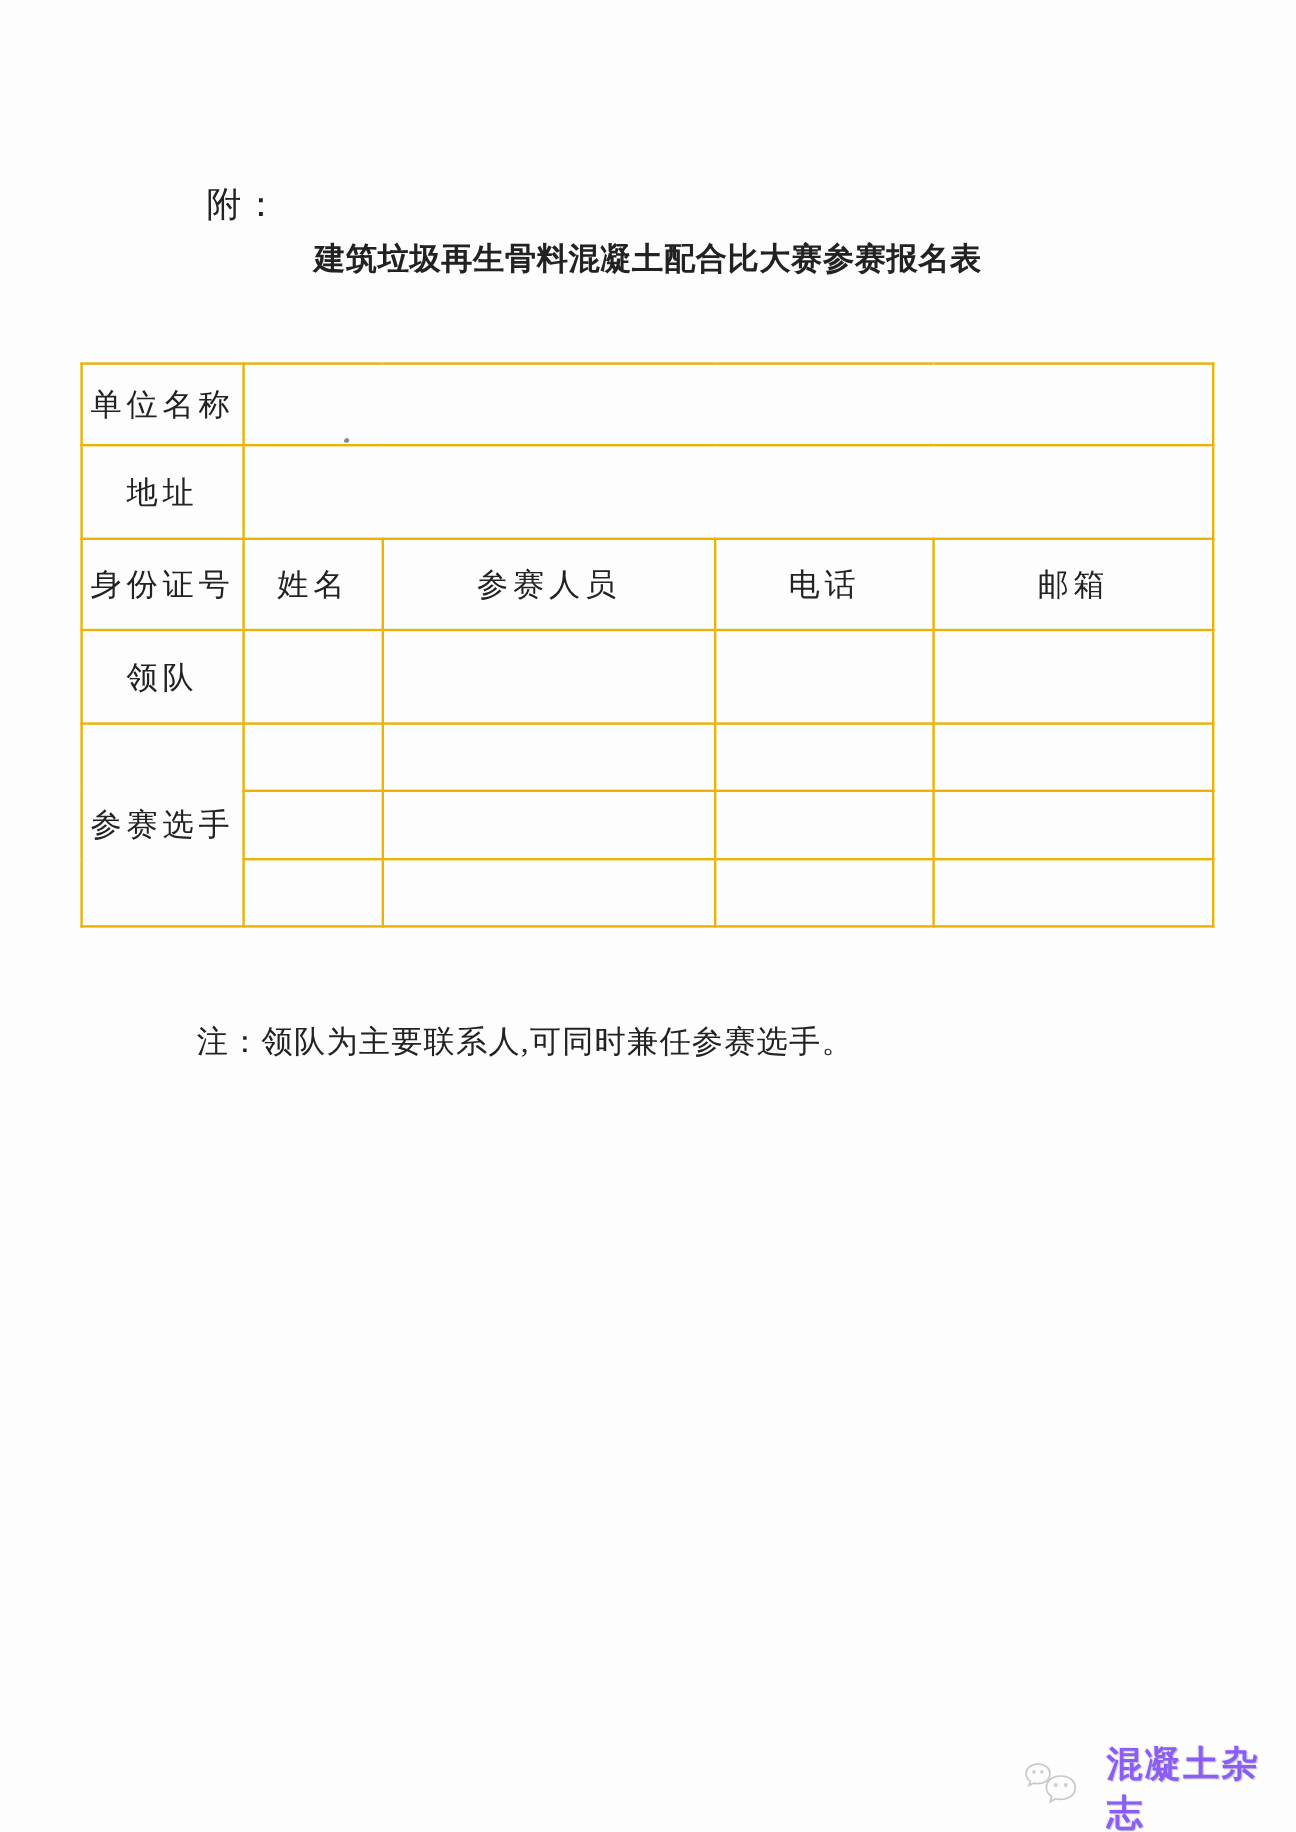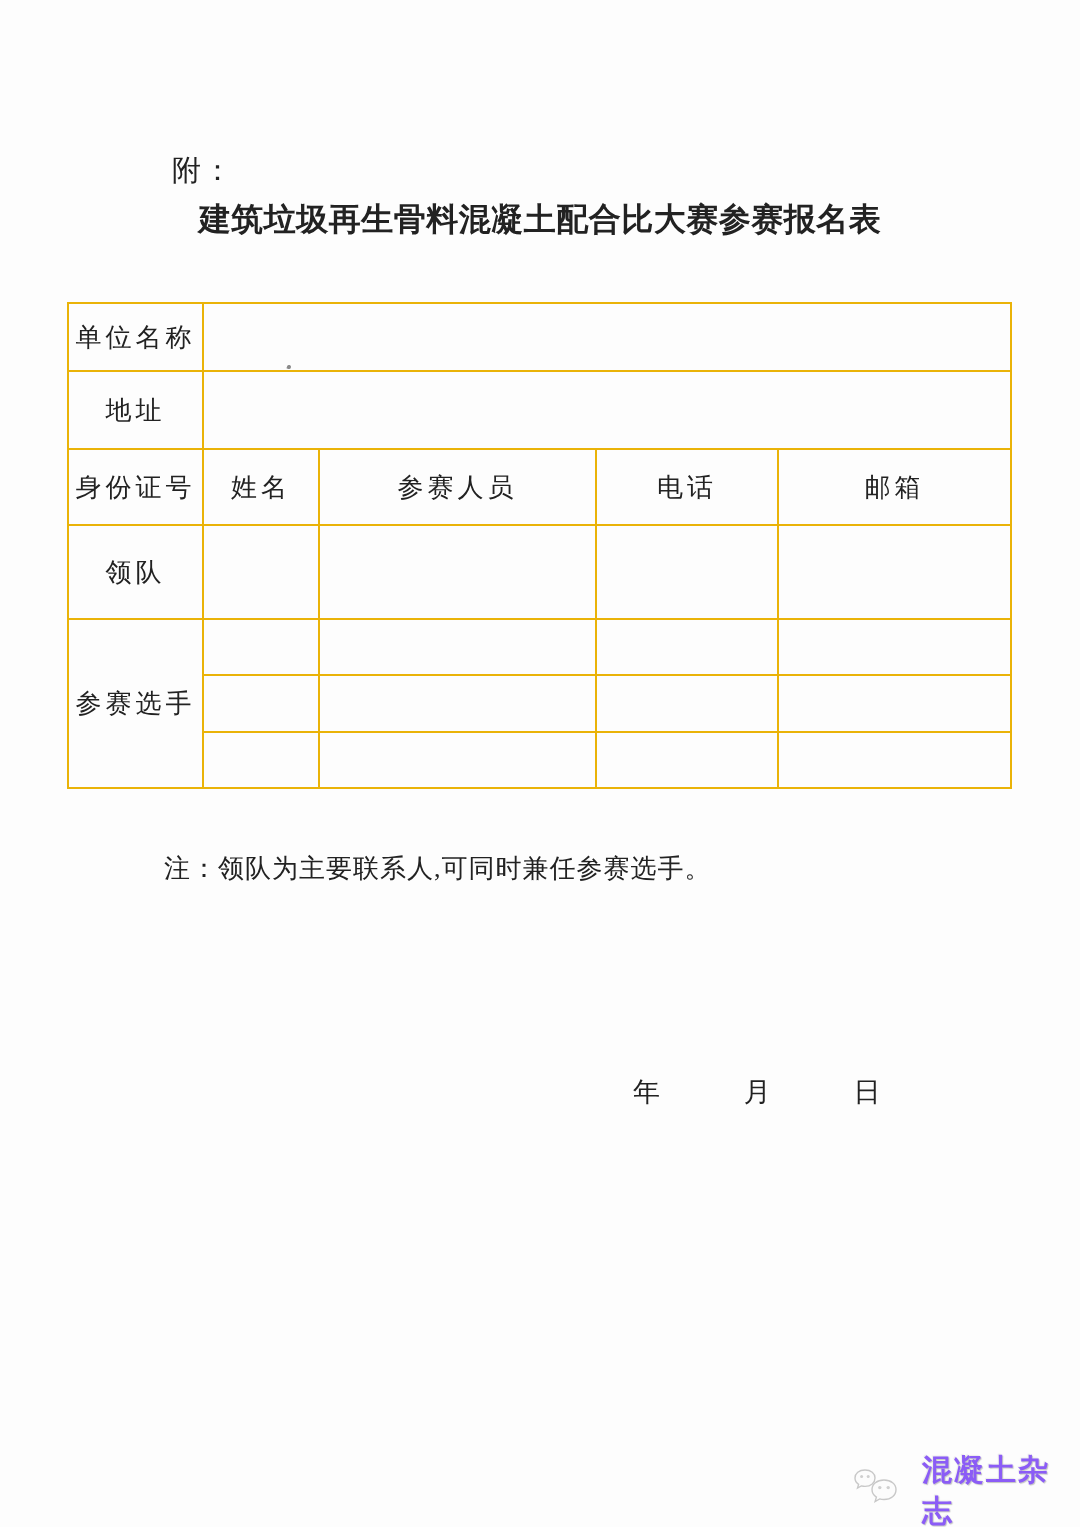--- a/index.html
+++ b/index.html
@@ -18,21 +18,21 @@
     top: 151px;
     font-size: 29px;
     letter-spacing: 2px;
   }
   .doc-title {
     position: absolute;
     left: 0;
     right: 0;
     top: 198px;
     text-align: center;
-    font-size: 32px;
+    font-size: 26px;
     font-weight: bold;
     font-family: "Liberation Sans", "DejaVu Sans", sans-serif;
     letter-spacing: 0.5px;
   }
   table.form-table {
     position: absolute;
     left: 67px;
     top: 302px;
     border-collapse: collapse;
     table-layout: fixed;
@@ -43,21 +43,21 @@
     text-align: center;
     vertical-align: middle;
     font-size: 26px;
     letter-spacing: 4px;
     padding: 0;
     overflow: hidden;
   }
   tr.row-unit   { height: 68px; }
   tr.row-addr   { height: 78px; padding-left: 13px; }
   tr.row-head   { height: 76px; }
-  tr.row-leader { height: 94px; }
+  tr.row-leader { height: 78px; }
   tr.row-c1     { height: 56px; }
   tr.row-c2     { height: 57px; }
   tr.row-c3     { height: 56px; }
   .note-line {
     position: absolute;
     left: 124px;
     top: 851px;
     font-size: 26px;
     letter-spacing: 1px;
     margin-left: 40px;
@@ -165,25 +165,20 @@
         <td></td>
       </tr>
     </tbody>
   </table>
 
   <div class="scan-speck"></div>
 
   <div class="note-line">注：领队为主要联系人,可同时兼任参赛选手。</div>
 
 
-  <div class="date-line">
-    <span class="y">年</span>
-    <span class="m">月</span>
-    <span class="d">日</span>
-  </div>
 
   <div class="watermark">
     <span>
       <svg width="50" height="42" viewBox="0 0 50 42">
         <g fill="#fcfcfc" stroke="#c8c8c8" stroke-width="1.4">
           <path d="M12,2 C6,2 2,5.5 2,10 c0,2.6 1.4,4.9 3.6,6.4 l-1.1,3.6 3.8-2.1 c1.1,0.3 2.4,0.5 3.7,0.5 6,0 10,-3.5 10,-8.4 C22,5.5 18,2 12,2 Z"></path>
           <path d="M31,12 C24,12 19,16 19,21.5 c0,3.1 1.7,5.8 4.4,7.6 l-1.3,4.4 4.6-2.6 c1.3,0.4 2.8,0.6 4.3,0.6 7,0 12,-4 12,-10 C43,16 38,12 31,12 Z"></path>
         </g>
         <g fill="#cfcfcf" stroke="none">
           <circle cx="8.6" cy="8.6" r="1.5"></circle>

